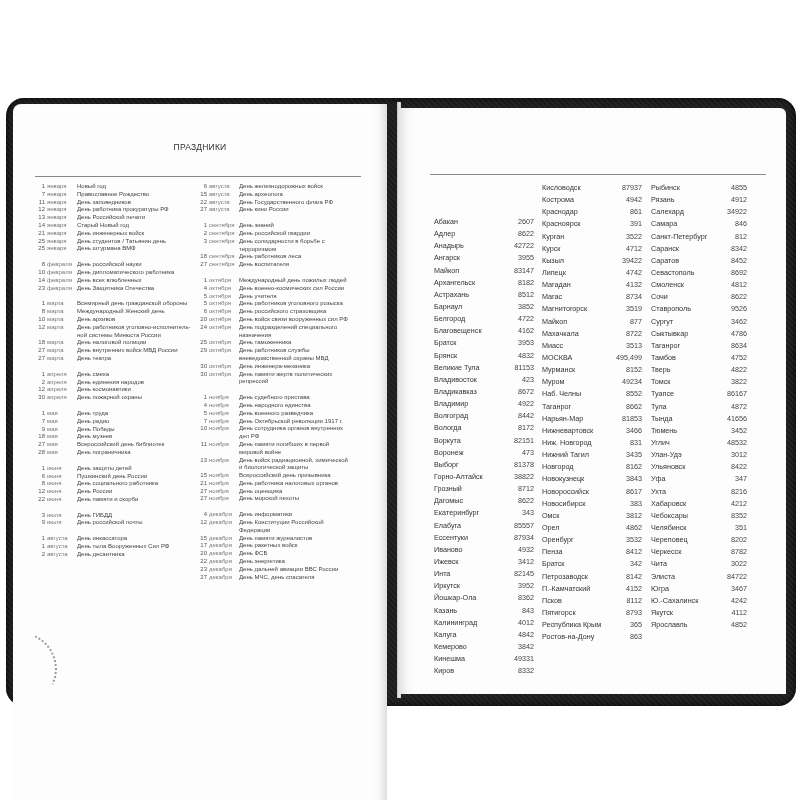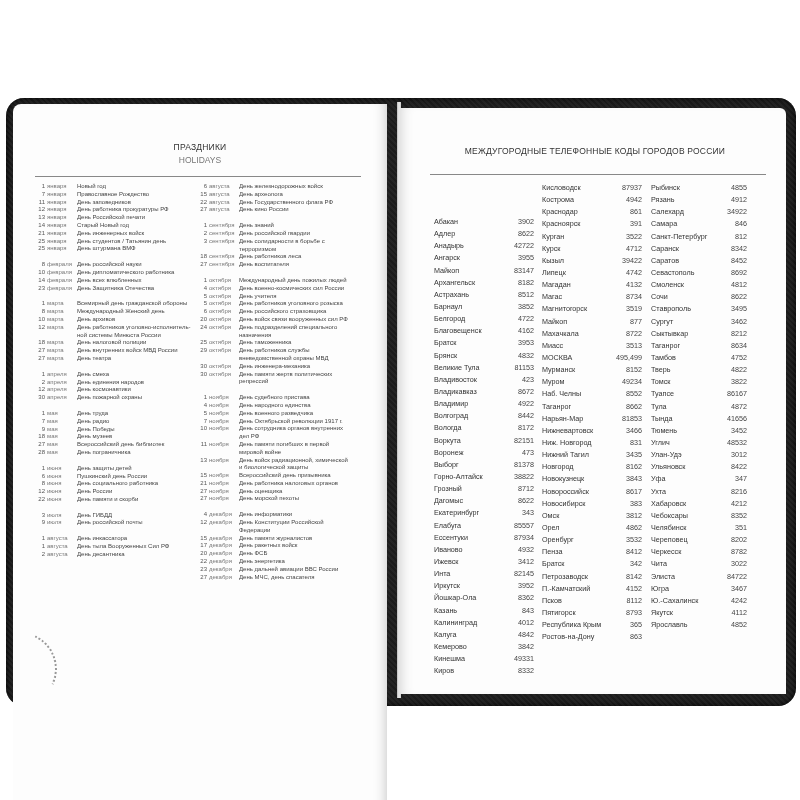--- a/index.html
+++ b/index.html
@@ -31,21 +31,20 @@
   .dots { position:absolute; width:70px; height:70px; border:2px dotted #999; border-radius:50%; }
 </style>
 </head>
 <body>
 
 <div class="cover"></div>
 
 <div class="page left">
   <div class="heading" style="left:0;width:374px;top:38px;">
     <div class="ru">ПРАЗДНИКИ</div>
-    <div class="en">HOLIDAYS</div>
   </div>
   <div class="rule" style="left:22px;width:326px;top:72px;"></div>
   <div class="holi" id="holi1" style="left:20px;top:79px;">
       <div class="row">
         <span class="d">1</span>
         <span class="m">января</span>
         <span class="n">Новый год</span>
       </div>
       <div class="row">
         <span class="d">7</span>
@@ -496,29 +495,28 @@
         <span class="n">День МЧС, день спасателя</span>
       </div>
     </div>
   <div class="dots" style="left:-30px;top:528px;border-color:transparent #999 transparent transparent;transform:rotate(-20deg);"></div>
 </div>
 
 <div class="seam"></div>
 
 <div class="page right">
   <div class="heading" style="left:30px;width:330px;top:38px;">
-    <div class="ru">МЕЖДУГОРОДНЫЕ ТЕЛЕФОННЫЕ КОДЫ ГОРОДОВ РОССИИ</div>
   </div>
   <div class="rule" style="left:30px;width:336px;top:66px;"></div>
 </div>
 
 <div class="codes" id="codes1" style="left:434px;width:100px;margin-top:34px;">
     <div class="row">
       <span>Абакан</span>
-      <span class="c">3902</span>
+      <span class="c">2607</span>
     </div>
     <div class="row">
       <span>Адлер</span>
       <span class="c">8622</span>
     </div>
     <div class="row">
       <span>Анадырь</span>
       <span class="c">42722</span>
     </div>
     <div class="row">
@@ -852,29 +850,29 @@
     <div class="row">
       <span>Смоленск</span>
       <span class="c">4812</span>
     </div>
     <div class="row">
       <span>Сочи</span>
       <span class="c">8622</span>
     </div>
     <div class="row">
       <span>Ставрополь</span>
-      <span class="c">3495</span>
+      <span class="c">9526</span>
     </div>
     <div class="row">
       <span>Сургут</span>
       <span class="c">3462</span>
     </div>
     <div class="row">
       <span>Сыктывкар</span>
-      <span class="c">8212</span>
+      <span class="c">4786</span>
     </div>
     <div class="row">
       <span>Таганрог</span>
       <span class="c">8634</span>
     </div>
     <div class="row">
       <span>Тамбов</span>
       <span class="c">4752</span>
     </div>
     <div class="row">

